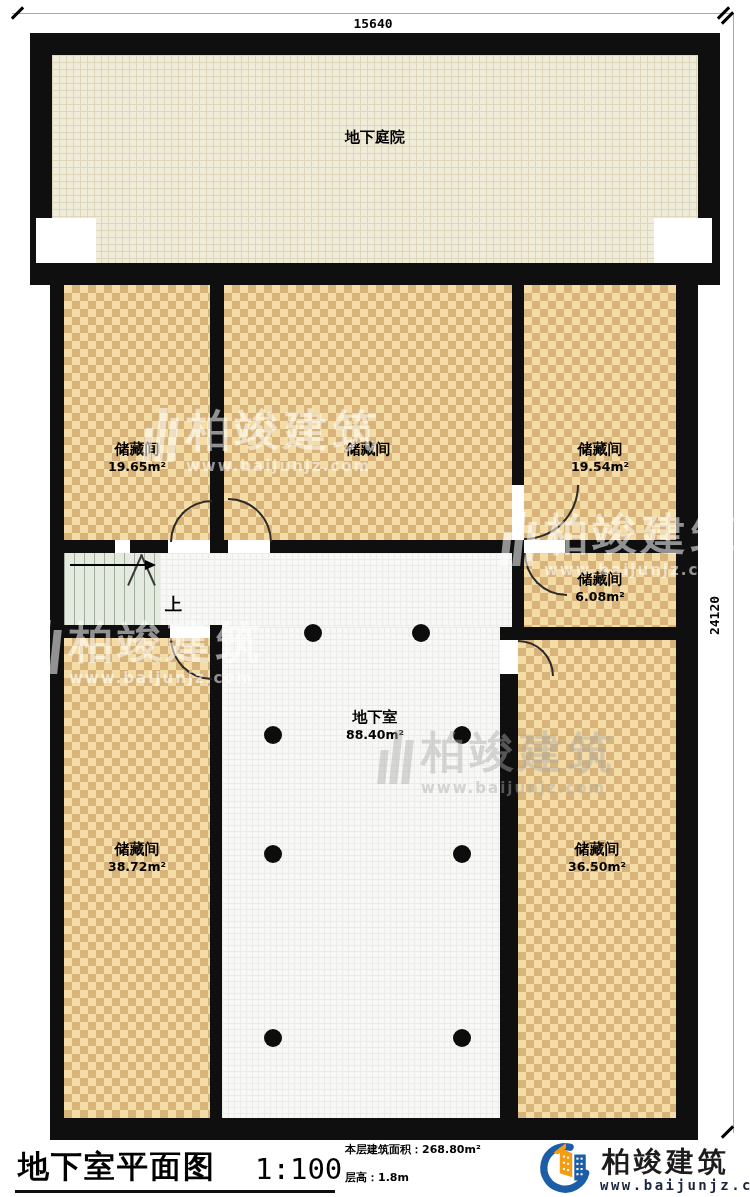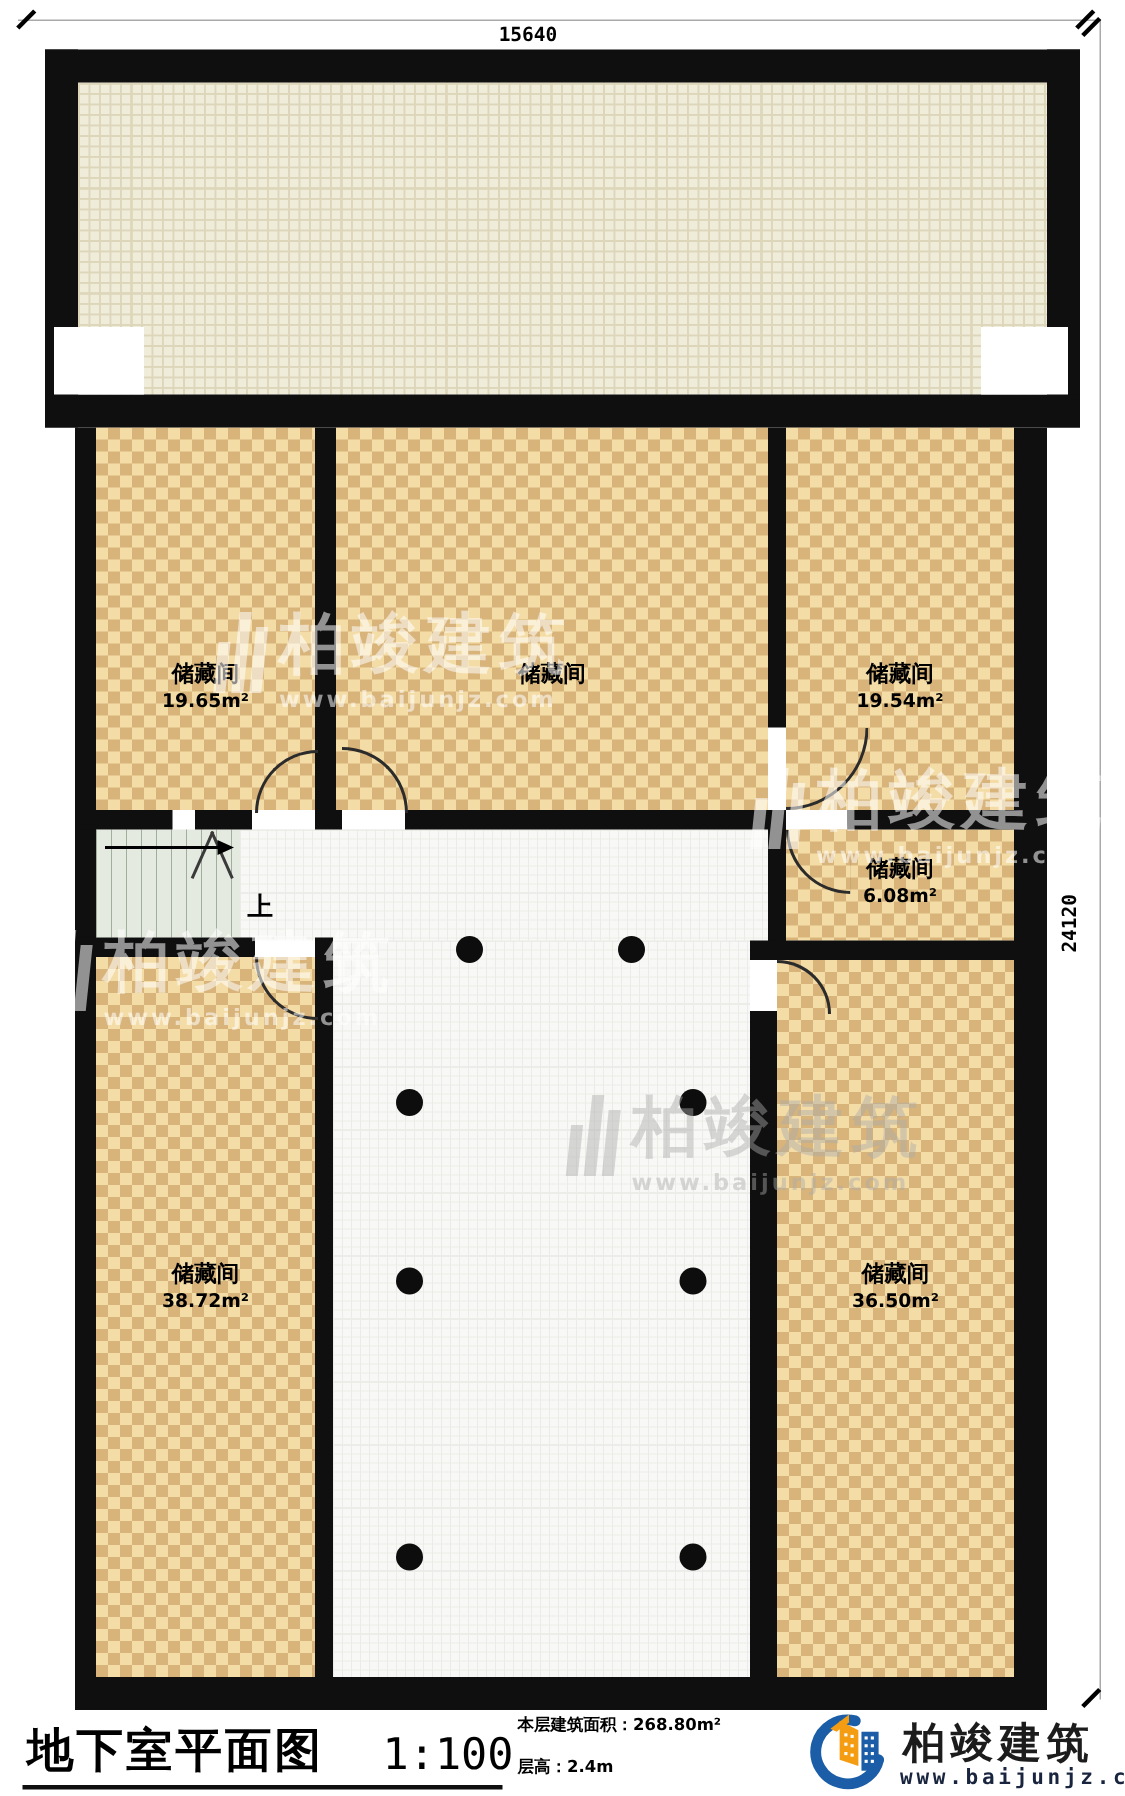--- a/index.html
+++ b/index.html
@@ -65,21 +65,21 @@
              font-family:"DejaVu Sans Mono",monospace;}
 </style>
 </head>
 <body>
 
 <div id="stage">
 
   <div class="dimline" style="left:12px;top:13px;width:721px;height:1px;"></div>
   <div class="tick" style="left:16px;top:5px;"></div>
   <div class="tick" style="left:722px;top:5px;"></div>
-  <div class="dimtext" style="left:291px;top:16px;width:122px;">15640</div>
+  <div class="dimtext" style="left:312px;top:16px;width:122px;">15640</div>
 
   <div class="dimline" style="left:733px;top:13px;width:1px;height:1120px;"></div>
   <div class="tick" style="left:726px;top:10px;"></div>
   <div class="tick" style="left:726px;top:1124px;"></div>
   <div class="dimtext" style="left:674px;top:608px;width:80px;transform:rotate(-90deg);">24120</div>
 
   <div class="gridpat" style="left:52px;top:55px;width:646px;height:208px;"></div>
 
   <div class="checker" style="left:64px;top:285px;width:146px;height:255px;"></div>
   <div class="checker" style="left:224px;top:285px;width:288px;height:255px;"></div>
@@ -140,34 +140,41 @@
 
   <div class="col" style="left:304px;top:624px;"></div>
   <div class="col" style="left:412px;top:624px;"></div>
   <div class="col" style="left:264px;top:726px;"></div>
   <div class="col" style="left:453px;top:726px;"></div>
   <div class="col" style="left:264px;top:845px;"></div>
   <div class="col" style="left:453px;top:845px;"></div>
   <div class="col" style="left:264px;top:1029px;"></div>
   <div class="col" style="left:453px;top:1029px;"></div>
 
+  <div class="rlabel" style="left:275px;top:128px;width:200px;">
+    <span class="rname">地下庭院</span>
+  </div>
   <div class="rlabel" style="left:64px;top:440px;width:146px;">
     <span class="rname">储藏间</span>
     <span class="rarea">19.65m²</span>
   </div>
   <div class="rlabel" style="left:224px;top:440px;width:288px;">
     <span class="rname">储藏间</span>
   </div>
   <div class="rlabel" style="left:524px;top:440px;width:152px;">
     <span class="rname">储藏间</span>
     <span class="rarea">19.54m²</span>
   </div>
   <div class="rlabel" style="left:524px;top:570px;width:152px;">
     <span class="rname">储藏间</span>
     <span class="rarea">6.08m²</span>
+  </div>
+  <div class="rlabel" style="left:275px;top:708px;width:200px;">
+    <span class="rname">地下室</span>
+    <span class="rarea">88.40m²</span>
   </div>
   <div class="rlabel" style="left:64px;top:840px;width:146px;">
     <span class="rname">储藏间</span>
     <span class="rarea">38.72m²</span>
   </div>
   <div class="rlabel" style="left:518px;top:840px;width:158px;">
     <span class="rname">储藏间</span>
     <span class="rarea">36.50m²</span>
   </div>
 
@@ -217,21 +224,21 @@
   </div>
 
   <div class="ftitle" style="left:18px;top:1146px;">地下室平面图</div>
   <div class="wall" style="left:15px;top:1190px;width:320px;height:3px;"></div>
   <div class="fscale" style="left:255px;top:1152px;">1:100</div>
 
   <div class="fline" style="left:345px;top:1142px;">
     <span>本层建筑面积：</span><span>268.80m²</span>
   </div>
   <div class="fline" style="left:345px;top:1170px;">
-    <span>层高：</span><span>2.4m</span>
+    <span>层高：</span><span>1.8m</span>
   </div>
 
   <svg class="abs" style="left:534px;top:1141px;" width="64" height="54" viewBox="0 0 60 52">
     <path d="M49 31 A20.5 20.5 0 1 1 34 6" fill="none" stroke="#1b5ea7" stroke-width="7" stroke-linecap="round"></path>
     <path d="M18 11 L30 2 L30 7 L22 13 Z" fill="#f49c12"></path>
     <path d="M24 6 L36 12 L36 35 L24 31 Z" fill="#f49c12"></path>
     <rect x="38" y="13" width="11" height="25" fill="#1b5ea7"></rect>
     <g fill="#ffffff">
       <rect x="40" y="16" width="2" height="2"></rect>
         <rect x="44" y="16" width="2" height="2"></rect>

